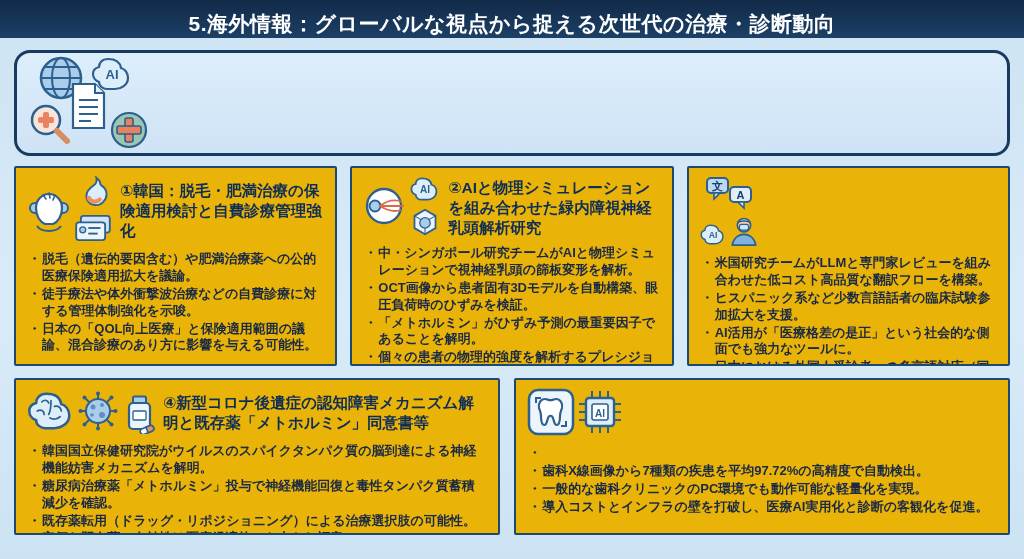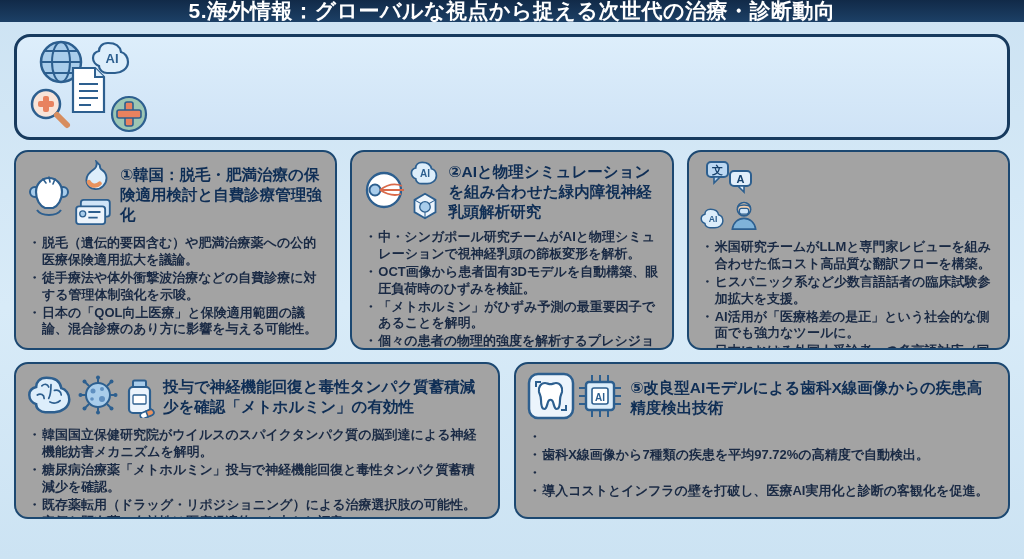--- a/index.html
+++ b/index.html
@@ -3,22 +3,22 @@
 <meta charset="utf-8">
 <style>
   * { box-sizing: border-box; }
   html,body { margin:0; padding:0; }
   body {
     width:1024px; height:559px; overflow:hidden;
     background:linear-gradient(180deg,#cde3f3 0%,#d8ebf8 55%,#cce3f3 100%);
     font-family:"Liberation Sans","DejaVu Sans",sans-serif;
   }
   .header {
-    height:22px; background:linear-gradient(180deg,#112a48 0%,#1c4066 100%);
-    display:flex; align-items:center; justify-content:center;
+    height:38px; background:linear-gradient(180deg,#112a48 0%,#1c4066 100%);
+    display:flex; align-items:flex-end; justify-content:center;
   }
   .header .title {
     color:#ffffff; font-size:21px; font-weight:700; letter-spacing:0.5px;
   }
   .summary {
     margin:12px 14px 10px; height:106px;
     background:linear-gradient(180deg,#ddeefb,#cfe3f6);
     border:3px solid #173a5e; border-radius:16px;
     display:flex; align-items:center; padding:0 16px 0 8px;
   }
@@ -28,21 +28,21 @@
     font-size:16.5px; font-weight:700; color:#0c1a2c; line-height:1.56;
     padding-left:6px;
   }
   .row1 {
     display:grid; grid-template-columns:repeat(3,1fr); gap:13px; margin:0 14px;
   }
   .row2 {
     display:grid; grid-template-columns:1fr 1.02fr; gap:14px; margin:12px 14px 0;
   }
   .card {
-    background:#a3a3a3; border:2.5px solid #1c4871; border-radius:14px;
+    background:#eab308; border:2.5px solid #1c4871; border-radius:2px;
     padding:8px 11px 4px; overflow:hidden;
   }
   .row1 .card { height:200px; }
   .row2 .card { height:157px; }
   .card-head { display:flex; align-items:center; gap:8px; margin-bottom:5px; }
   .icon-cluster { flex:none; display:flex; align-items:center; gap:3px; }
   .icon-col { display:flex; flex-direction:column; gap:2px; align-items:center; }
   .card-title {
     font-weight:700; color:#0f2e55; font-size:15.5px; line-height:1.28;
   }
@@ -297,21 +297,21 @@
             <rect x="12" y="2.5" width="13" height="7" rx="1.5" fill="#a9cdeb" stroke="#2d5f8f" stroke-width="2"></rect>
             <rect x="8" y="9" width="21" height="26" rx="4" fill="#ecf4fc" stroke="#2d5f8f" stroke-width="2.2"></rect>
             <rect x="12" y="17" width="13" height="9" rx="1" fill="#ffffff" stroke="#2d5f8f" stroke-width="1.3"></rect>
             <g transform="rotate(-22 26 36)">
               <rect x="19" y="33" width="14" height="6" rx="3" fill="#ffffff" stroke="#2d5f8f" stroke-width="1.6"></rect>
               <path d="M26 33v6h4a3 3 0 0 0 3-3 3 3 0 0 0-3-3z" fill="#e8935f" stroke="#2d5f8f" stroke-width="1.6"></path>
             </g>
           </svg>
         </span>
       </div>
-      <div class="card-title">投与で神経機能回復と毒性タンパク質蓄積減少を確認「メトホルミン」の有効性</div>
+      <div class="card-title">④新型コロナ後遺症の認知障害メカニズム解明と既存薬「メトホルミン」同意書等</div>
     </div>
     <div class="bullets">
       <div class="bullet">
           <span class="bm">・</span>
           <span>韓国国立保健研究院がウイルスのスパイクタンパク質の脳到達による神経機能妨害メカニズムを解明。</span>
         </div>
       <div class="bullet">
           <span class="bm">・</span>
           <span>糖尿病治療薬「メトホルミン」投与で神経機能回復と毒性タンパク質蓄積減少を確認。</span>
         </div>
@@ -351,32 +351,32 @@
               <line x1="36" y1="14" x2="43" y2="14"></line>
                 <line x1="36" y1="22" x2="43" y2="22"></line>
                 <line x1="36" y1="30" x2="43" y2="30"></line>
             </g>
             <rect x="8" y="8" width="28" height="28" rx="3" fill="#ddeefb" stroke="#2d5f8f" stroke-width="2.4"></rect>
             <rect x="14" y="14" width="16" height="16" rx="2" fill="#ffffff" stroke="#2d5f8f" stroke-width="1.6"></rect>
             <text x="22" y="26.5" text-anchor="middle" font-size="10" font-weight="bold" fill="#2d5f8f">AI</text>
           </svg>
         </span>
       </div>
-      <div class="card-title">⑤改良型AIモデルによる歯科X線画像からの疾患高精度検出技術</div>
     </div>
     <div class="bullets">
       <div class="bullet">
           <span class="bm">・</span>
         </div>
       <div class="bullet">
           <span class="bm">・</span>
           <span>歯科X線画像から7種類の疾患を平均97.72%の高精度で自動検出。</span>
         </div>
       <div class="bullet">
           <span class="bm">・</span>
+          <span>一般的な歯科クリニックのPC環境でも動作可能な軽量化を実現。</span>
         </div>
       <div class="bullet">
           <span class="bm">・</span>
           <span>導入コストとインフラの壁を打破し、医療AI実用化と診断の客観化を促進。</span>
         </div>
     </div>
   </div>
 </div>
 
 </body></html>

